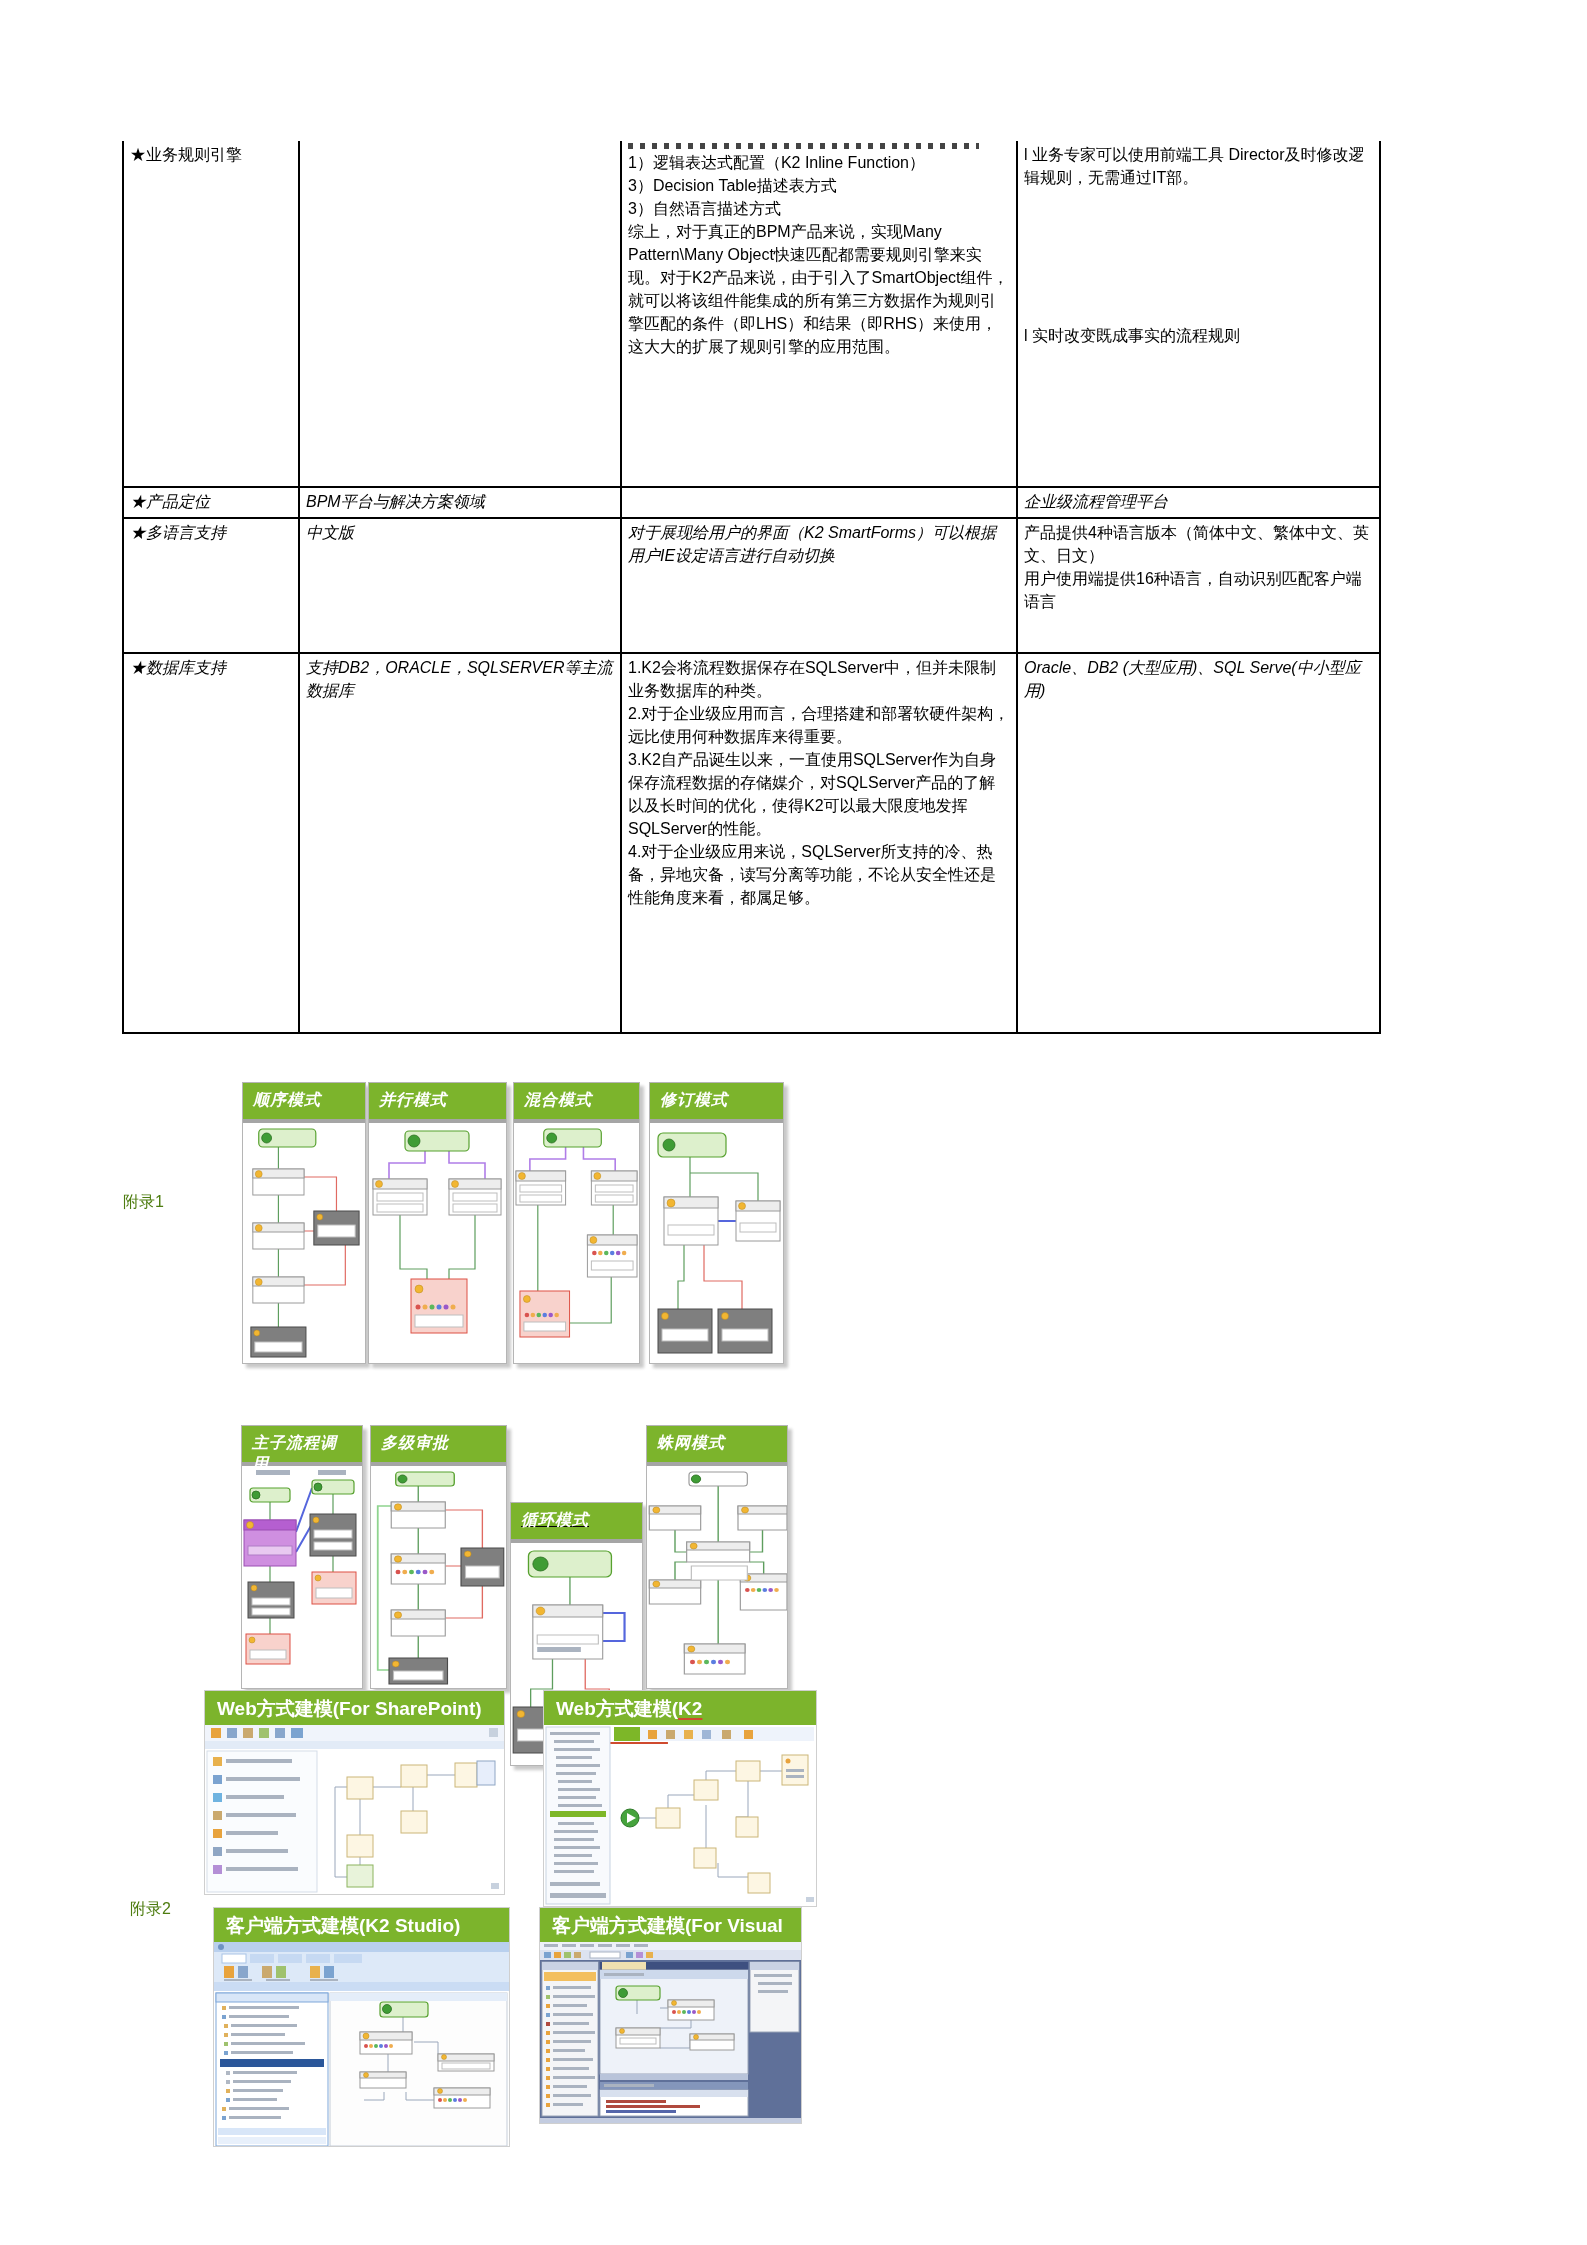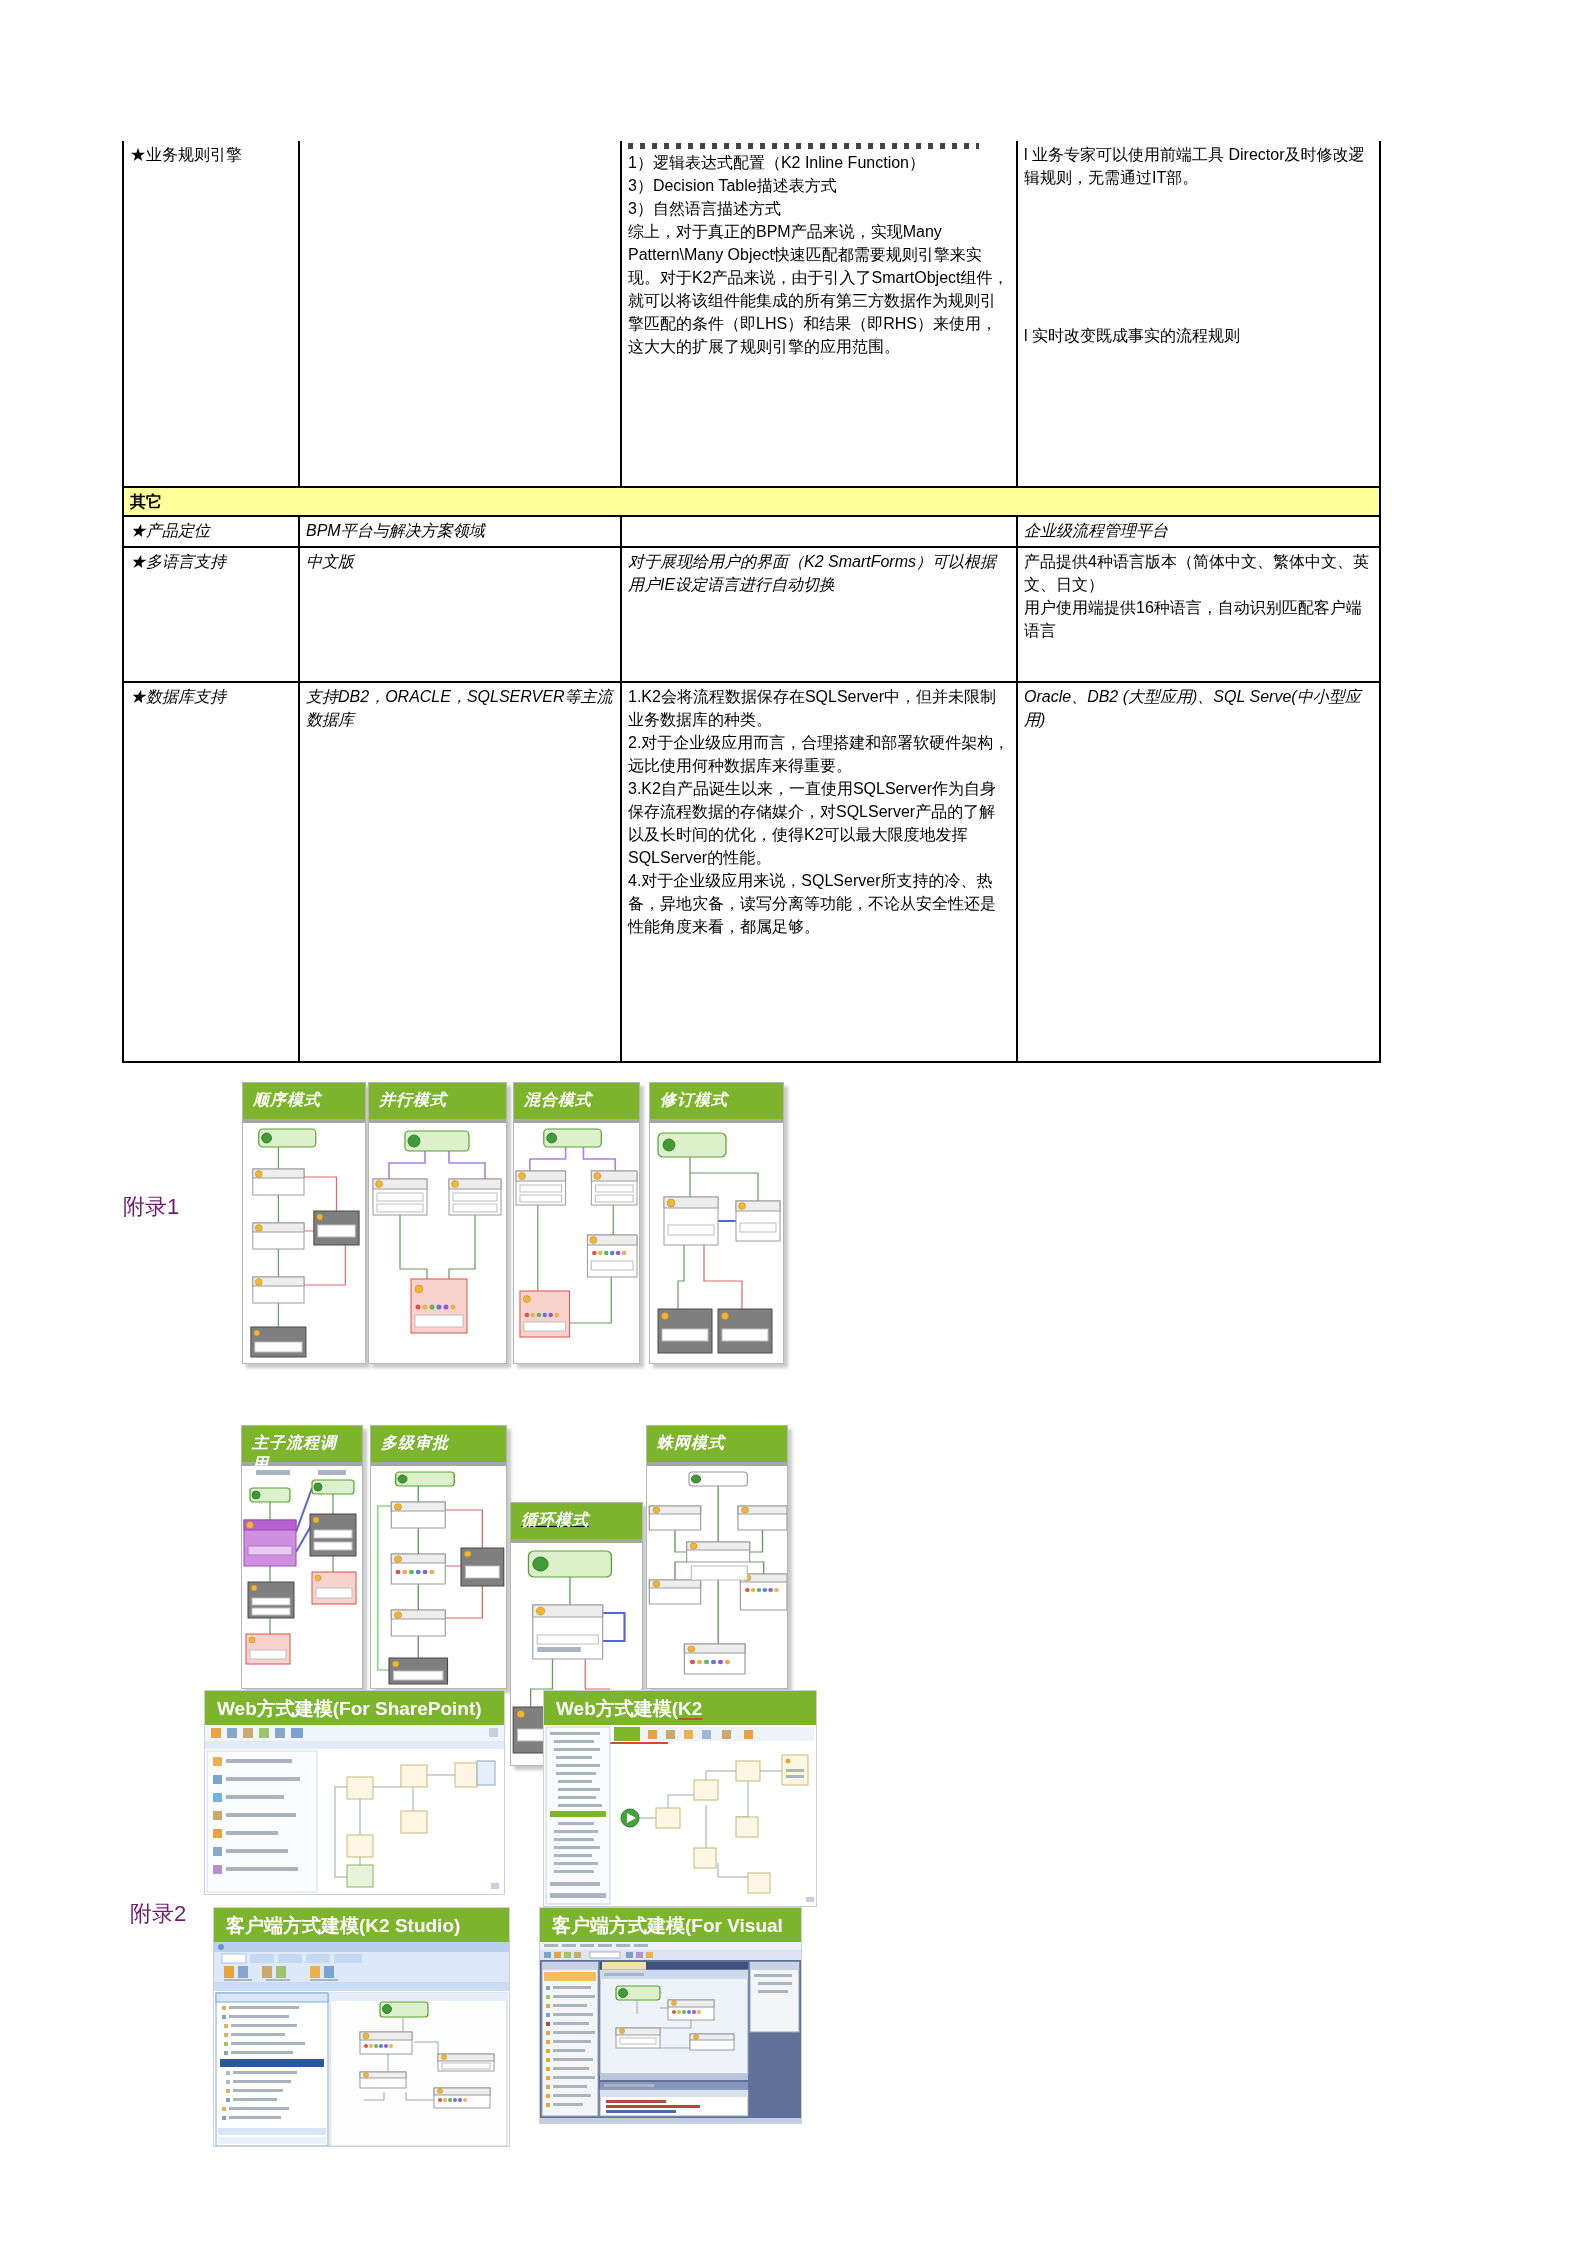--- a/index.html
+++ b/index.html
@@ -14,21 +14,21 @@
   td.vmid{vertical-align:middle;font-style:italic;}
   .cutline{height:6px;width:92%;margin:0 0 2px 0;overflow:hidden;
            background:repeating-linear-gradient(90deg,#444 0 5px,transparent 5px 12px);}
   .rowlabel{white-space:nowrap;margin-top:8px;}
   td.section{background:#ffff9c;font-weight:bold;font-size:17px;line-height:20px;padding:2px 6px;}
   .bullet2{margin-top:135px;}
   .gap10{margin-top:0;}
   .padtop{padding-top:88px;}
 
   
-  .apx-label{position:absolute;font-size:22px;color:#701a75;}
+  .apx-label{position:absolute;font-size:16px;color:#4d7c0f;}
 
   
   .pat{position:absolute;background:#fff;border:1px solid #b5b5b5;box-shadow:4px 4px 3px #c9c9c9;}
   .pat .hd{height:36px;background:#7cb42c;color:#fff;box-sizing:border-box;padding:7px 16px 0 10px;
            font-family:"DejaVu Serif",serif;font-style:italic;font-weight:bold;font-size:16px;letter-spacing:1px;}
   .pat .sh{height:4px;background:#a5a5a5;}
   .pat .bd{position:absolute;top:40px;bottom:0;left:0;right:0;}
   .pat svg{display:block;width:100%;height:100%;}
 
   
@@ -81,23 +81,20 @@
         <div>3）Decision Table描述表方式</div>
         <div>3）自然语言描述方式</div>
         <div>综上，对于真正的BPM产品来说，实现Many Pattern\Many Object快速匹配都需要规则引擎来实现。对于K2产品来说，由于引入了SmartObject组件，就可以将该组件能集成的所有第三方数据作为规则引擎匹配的条件（即LHS）和结果（即RHS）来使用，这大大的扩展了规则引擎的应用范围。</div>
       </td>
       <td>
         <div>l  业务专家可以使用前端工具 Director及时修改逻辑规则，无需通过IT部。</div>
         <div class="bullet2">l  实时改变既成事实的流程规则</div>
       </td>
     </tr>
 
-    <tr style="height:28px">
-      <td class="section" colspan="4">其它</td>
-    </tr>
 
     <tr style="height:31px">
       <td class="vmid">
         <span class="rowlabel">★产品定位</span>
       </td>
       <td class="vmid">BPM平台与解决方案领域</td>
       <td></td>
       <td class="vmid">企业级流程管理平台</td>
     </tr>
 

